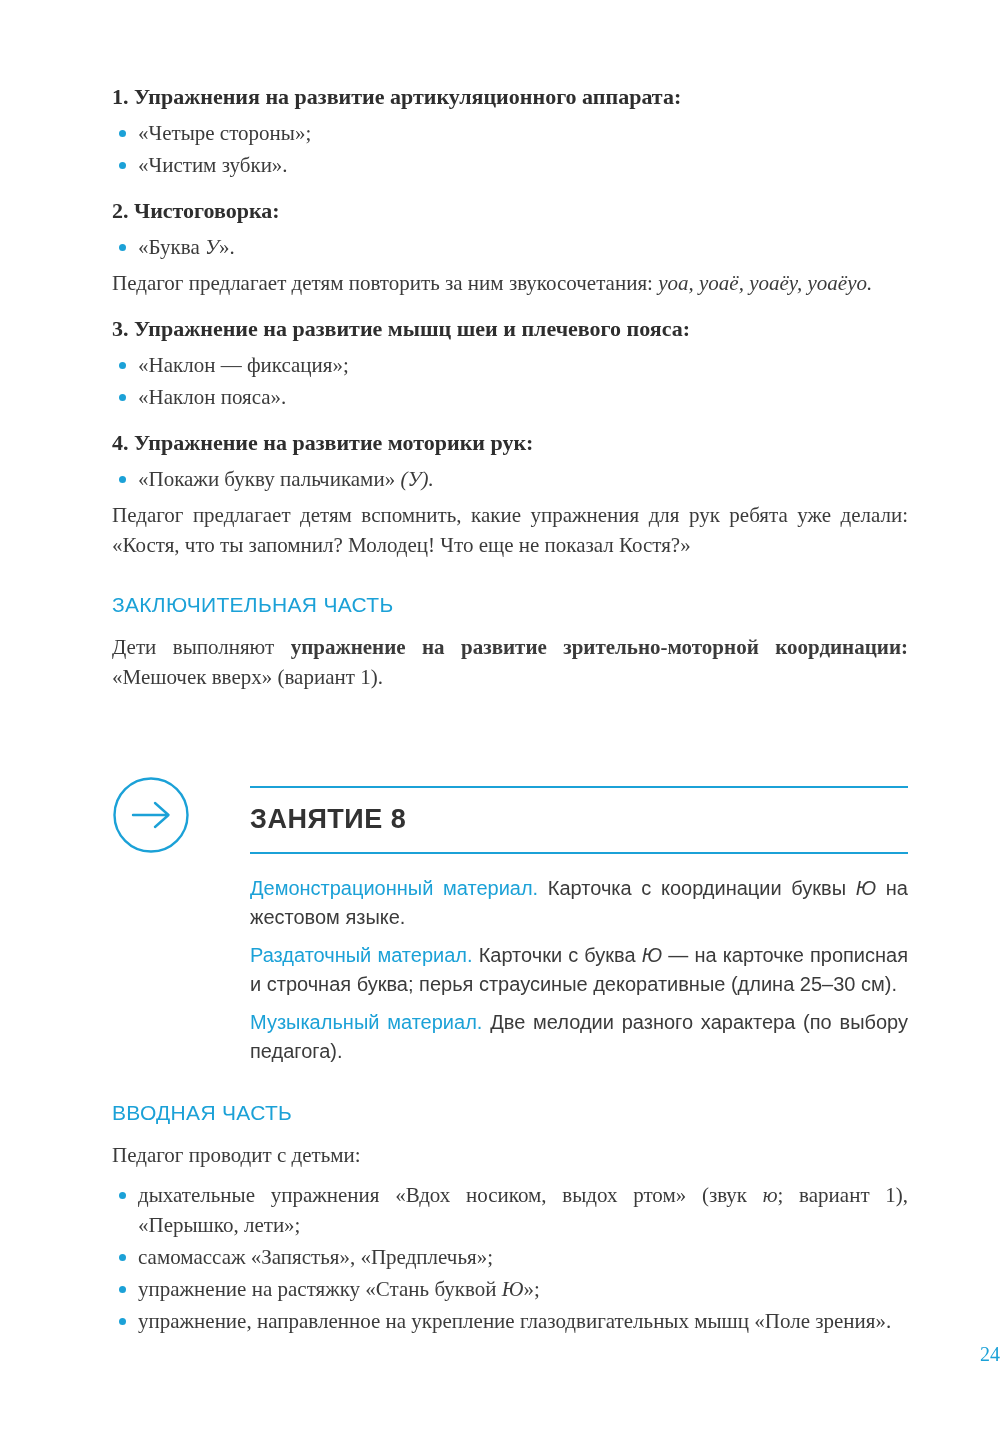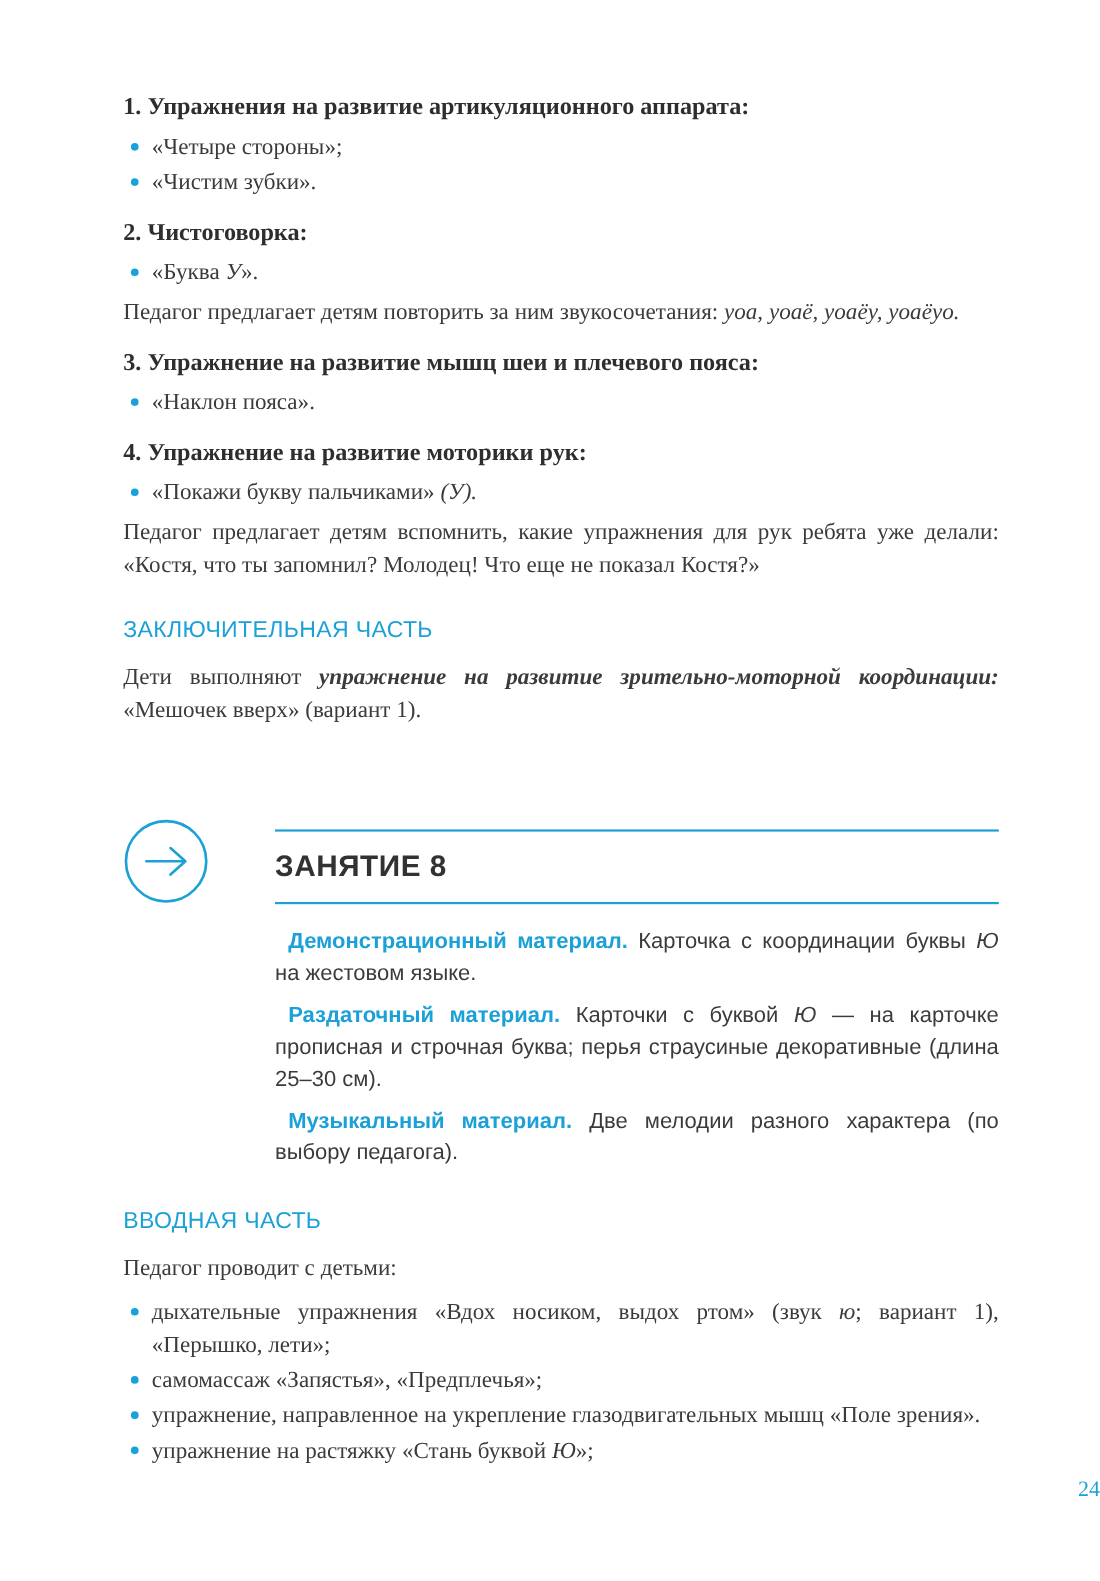--- a/index.html
+++ b/index.html
@@ -32,21 +32,21 @@
   }
 
   p.para{text-align:justify;margin:6px 0 10px;}
 
   .blue-h{
     font-family:"Liberation Sans", sans-serif;font-weight:400;
     color:var(--accent);font-size:21px;line-height:26px;
     margin:32px 0 14px;letter-spacing:0.3px;
   }
 
-  b.inline{font-weight:bold;font-style:italic;}
+  b.inline{font-weight:bold;}
 
   .lesson8-row{display:flex;align-items:flex-end;margin-top:80px;}
   .badge{width:78px;height:78px;flex:none;color:var(--accent);margin-top:4px;}
   .badge svg{display:block;}
   .titlewrap{
     flex:1;margin-left:60px;
     border-top:2px solid var(--accent);
     border-bottom:2px solid var(--accent);
     padding:16px 0 18px;
   }
@@ -55,21 +55,21 @@
     font-size:27px;line-height:30px;font-weight:700;
     color:#323232;margin:0;letter-spacing:0.5px;
   }
 
   .materials{
     margin:20px 0 0 138px;
     font-family:"Liberation Sans", sans-serif;
     font-size:20px;line-height:29px;
   }
   .materials p{text-align:justify;margin:0 0 9px;}
-  .mlabel{color:var(--accent);font-weight:700;margin-left:12px;}
+  .mlabel{color:var(--accent);font-weight:400;}
 
   .intro-heading{margin-top:34px;}
   .lead{margin:0 0 8px;}
 
   .pagenum{
     position:absolute;left:0;right:0;top:1342px;
     text-align:right;color:var(--accent);
     font-size:20px;line-height:24px;
   }
 </style>
@@ -95,20 +95,24 @@
     <li>
       <span class="dot"></span><span>«Буква </span><i>У</i><span>».</span>
     </li>
   </ul>
   <p class="para"><span>Педагог предлагает детям повторить за ним звукосочетания: </span><i>уоа, уоаё, уоаёу, уоаёуо.</i></p>
 
   <p class="numbered">3. Упражнение на развитие мышц шеи и плечевого пояса:</p>
   <ul class="blist">
     <li>
       <span class="dot"></span>
+      <span>«Наклон — фиксация»;</span>
+    </li>
+    <li>
+      <span class="dot"></span>
       <span>«Наклон пояса».</span>
     </li>
   </ul>
 
   <p class="numbered">4. Упражнение на развитие моторики рук:</p>
   <ul class="blist">
     <li>
       <span class="dot"></span><span>«Покажи букву пальчиками» </span><i>(У).</i><span></span>
     </li>
   </ul>
@@ -124,36 +128,36 @@
         <path d="M21 39 H55 M43 27 L56.5 39 L43 51" fill="none" stroke="currentColor" stroke-width="2.4" stroke-linecap="round" stroke-linejoin="round"></path>
       </svg>
     </div>
     <div class="titlewrap">
       <h2 class="lesson-title">ЗАНЯТИЕ 8</h2>
     </div>
   </div>
 
   <div class="materials">
     <p><span class="mlabel">Демонстрационный материал.</span><span> Карточка с координации буквы </span><i>Ю</i><span> на жестовом языке.</span></p>
-    <p><span class="mlabel">Раздаточный материал.</span><span> Карточки с буквой </span><i>Ю</i><span> — на карточке прописная и строчная буква; перья страусиные декоративные (длина 25–30 см).</span></p>
+    <p><span class="mlabel">Раздаточный материал.</span><span> Карточки с буква </span><i>Ю</i><span> — на карточке прописная и строчная буква; перья страусиные декоративные (длина 25–30 см).</span></p>
     <p><span class="mlabel">Музыкальный материал.</span><span> Две мелодии разного характера (по выбору педагога).</span><i></i><span></span></p>
   </div>
 
   <p class="blue-h intro-heading">ВВОДНАЯ ЧАСТЬ</p>
   <p class="para lead">Педагог проводит с детьми:</p>
   <ul class="blist">
     <li>
       <span class="dot"></span><span>дыхательные упражнения «Вдох носиком, выдох ртом» (звук </span><i>ю</i><span>; вариант 1), «Перышко, лети»;</span>
     </li>
     <li>
       <span class="dot"></span><span>самомассаж «Запястья», «Предплечья»;</span><i></i><span></span>
     </li>
     <li>
-      <span class="dot"></span><span>упражнение, направленное на укрепление глазодвигательных мышц «Поле зрения».</span><i></i><span></span>
+      <span class="dot"></span><span>упражнение на растяжку «Стань буквой </span><i>Ю</i><span>»;</span>
     </li>
     <li>
-      <span class="dot"></span><span>упражнение на растяжку «Стань буквой </span><i>Ю</i><span>»;</span>
+      <span class="dot"></span><span>упражнение, направленное на укрепление глазодвигательных мышц «Поле зрения».</span><i></i><span></span>
     </li>
   </ul>
 
 </div>
 
 <div class="pagenum">24</div>
 
 </body></html>

